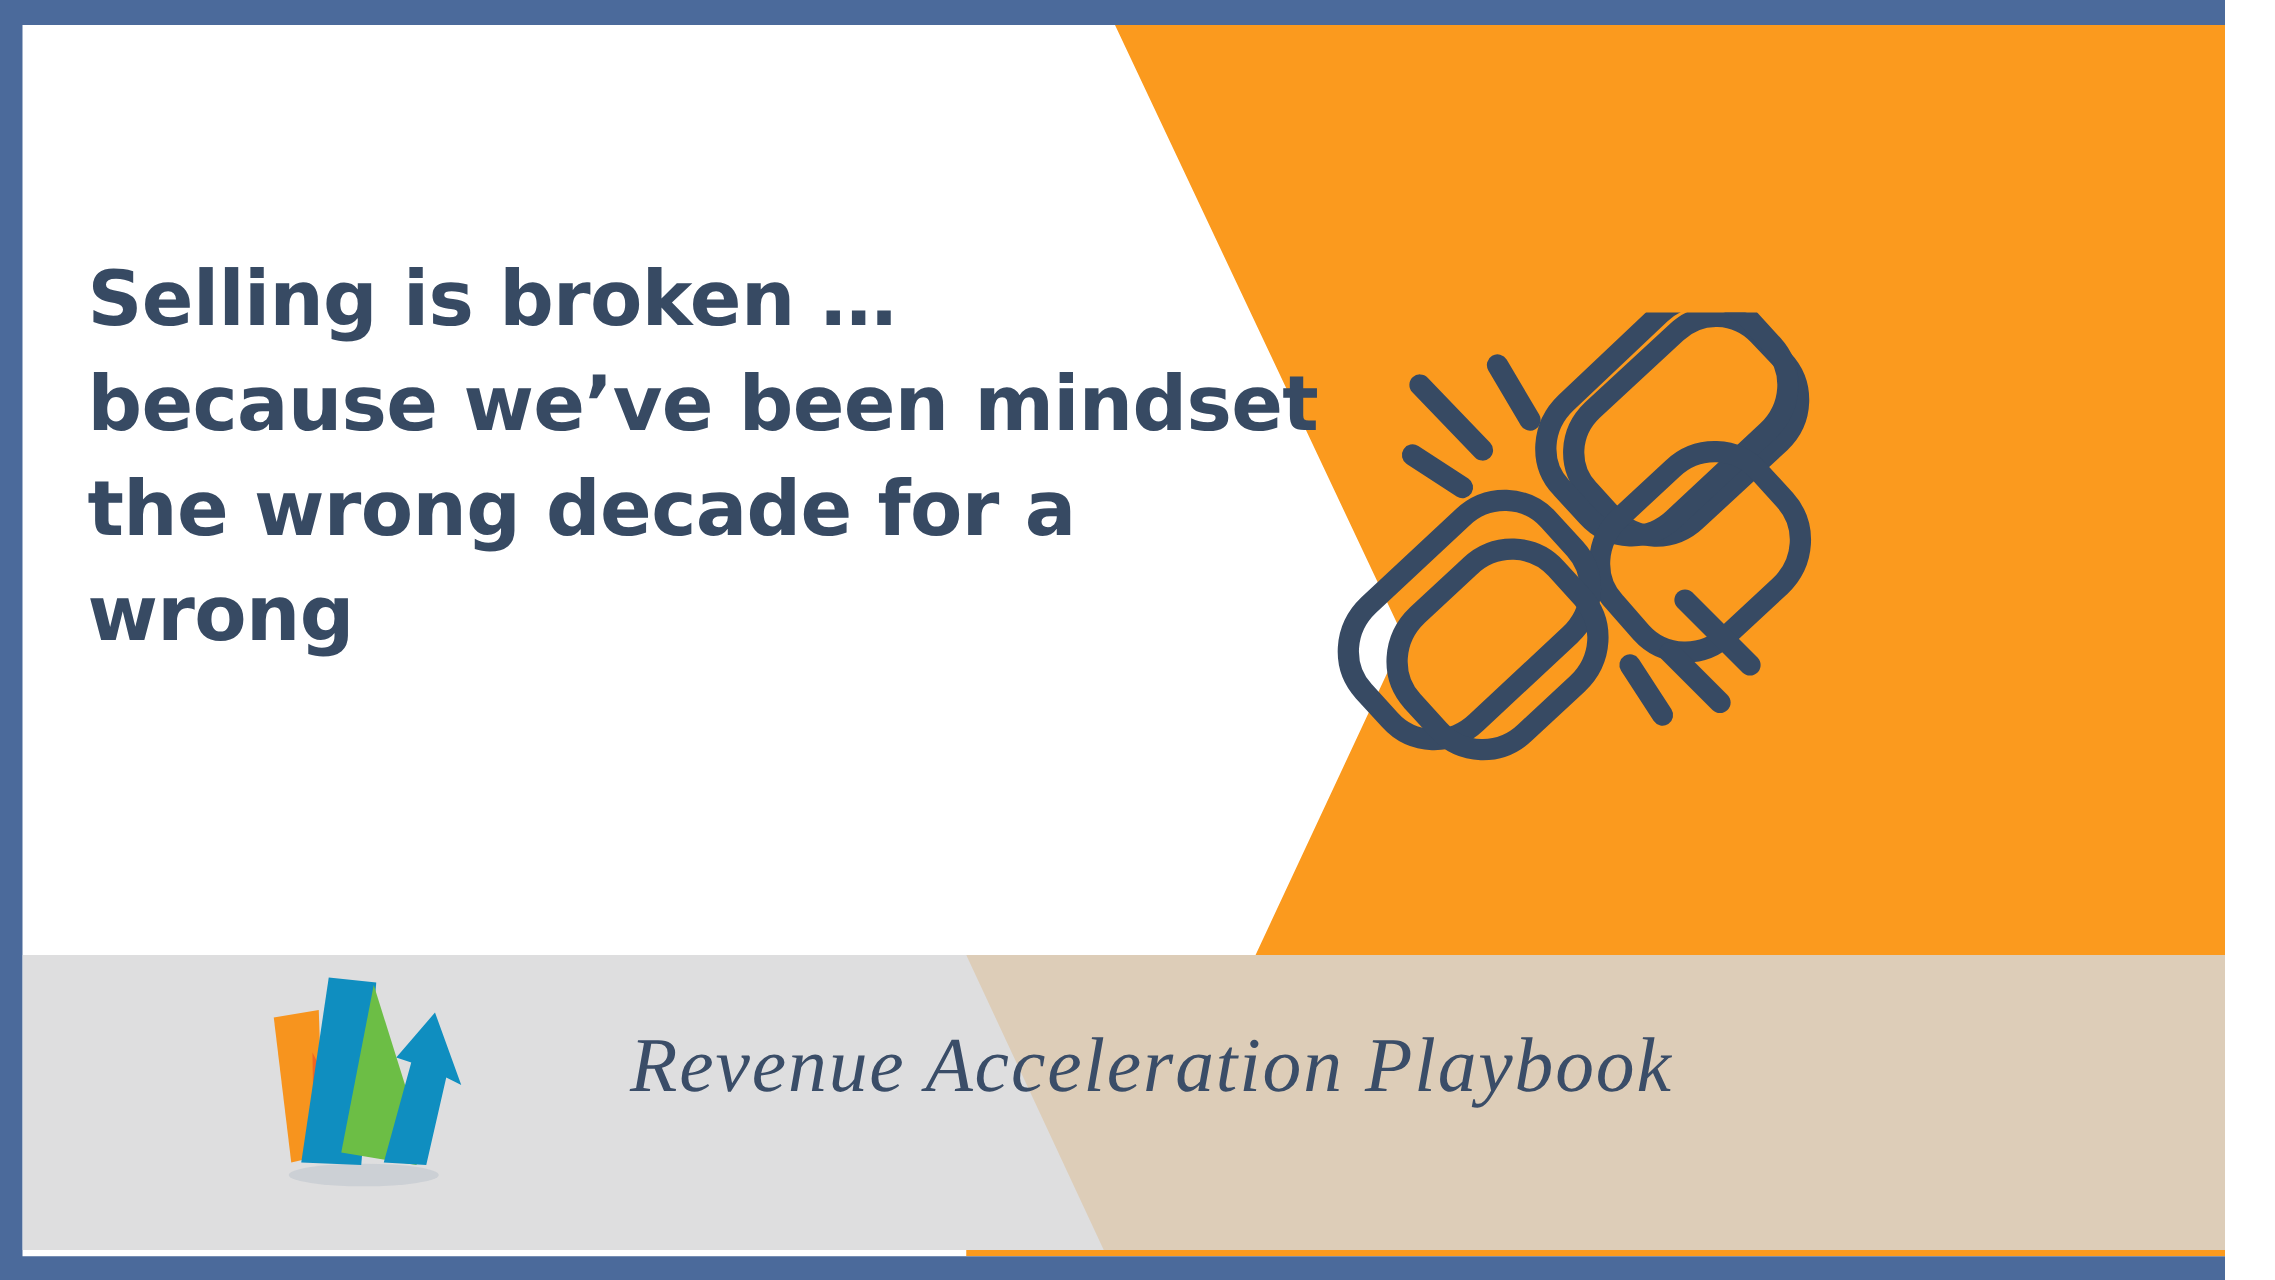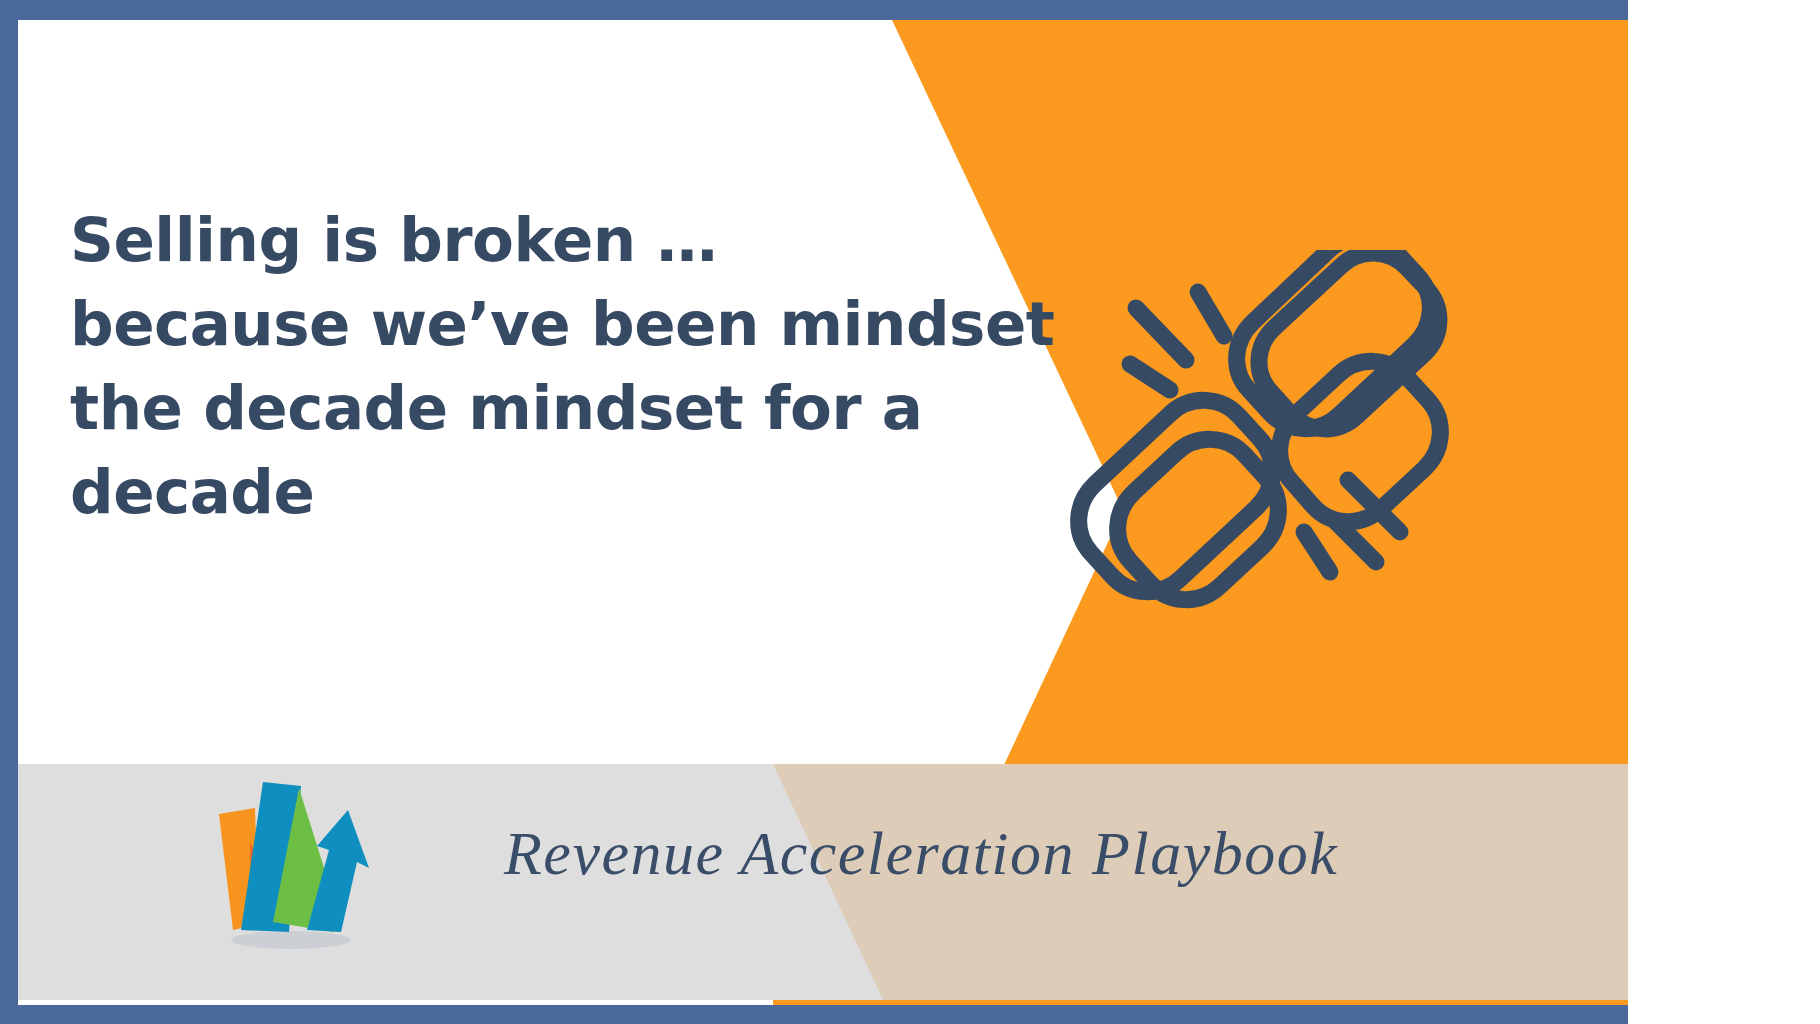--- a/index.html
+++ b/index.html
@@ -6,21 +6,21 @@
     margin: 0;
     padding: 0;
     background: #ffffff;
   }
   body {
     font-family: "Liberation Sans", sans-serif;
   }
 
   #slide {
     position: relative;
-    width: 1628px;
+    width: 1780px;
     height: 1024px;
     overflow: hidden;
     background: #4b6a9b;            
   }
 
   
   .canvas {
     position: absolute;
     left: 18px;
     top: 20px;
@@ -127,22 +127,22 @@
 
 <div id="slide">
 
   <div class="canvas">
 
     <div class="orange-block"></div>
 
     <div class="headline">
       <span class="line">Selling is broken …</span>
       <span class="line">because we’ve been mindset</span>
-      <span class="line">the decade mindset for a</span>
-      <span class="line">decade</span>
+      <span class="line">the wrong decade for a</span>
+      <span class="line">wrong</span>
     </div>
 
     <div class="chain-icon">
       <svg viewBox="0 0 400 360" xmlns="http://www.w3.org/2000/svg" fill="none" stroke="#374a63" stroke-width="17" stroke-linecap="round" stroke-linejoin="round">
 
         <path d="M213 142
                  C 196 124 197 96 216 78
                  L 283 16
                  C 302 -2 331 -1 349 18
                  L 368 38

